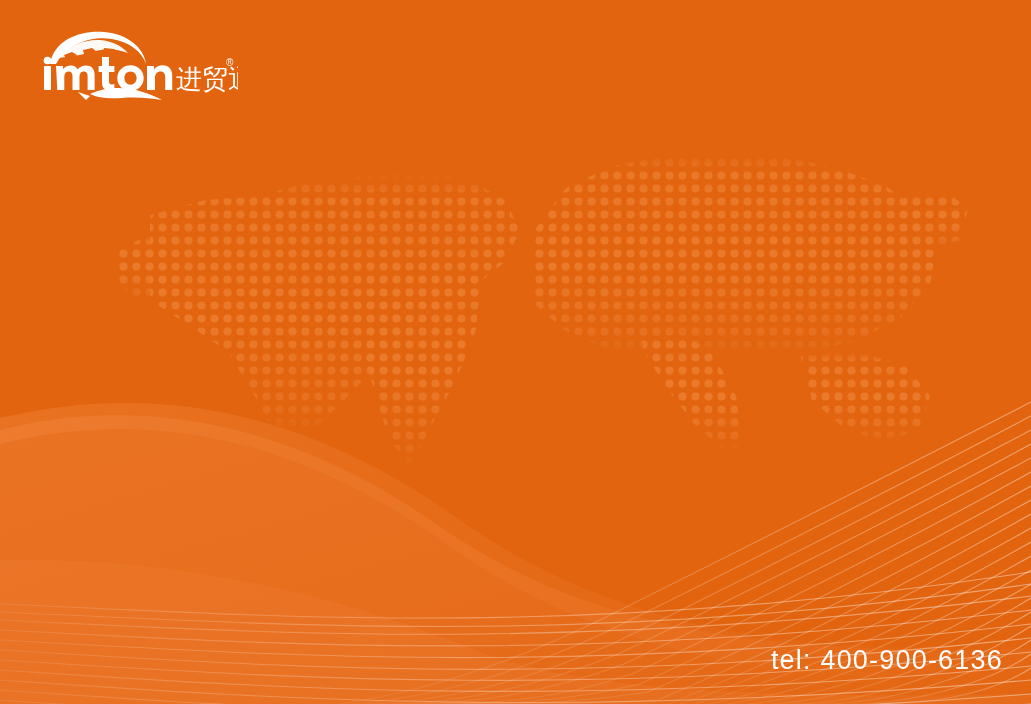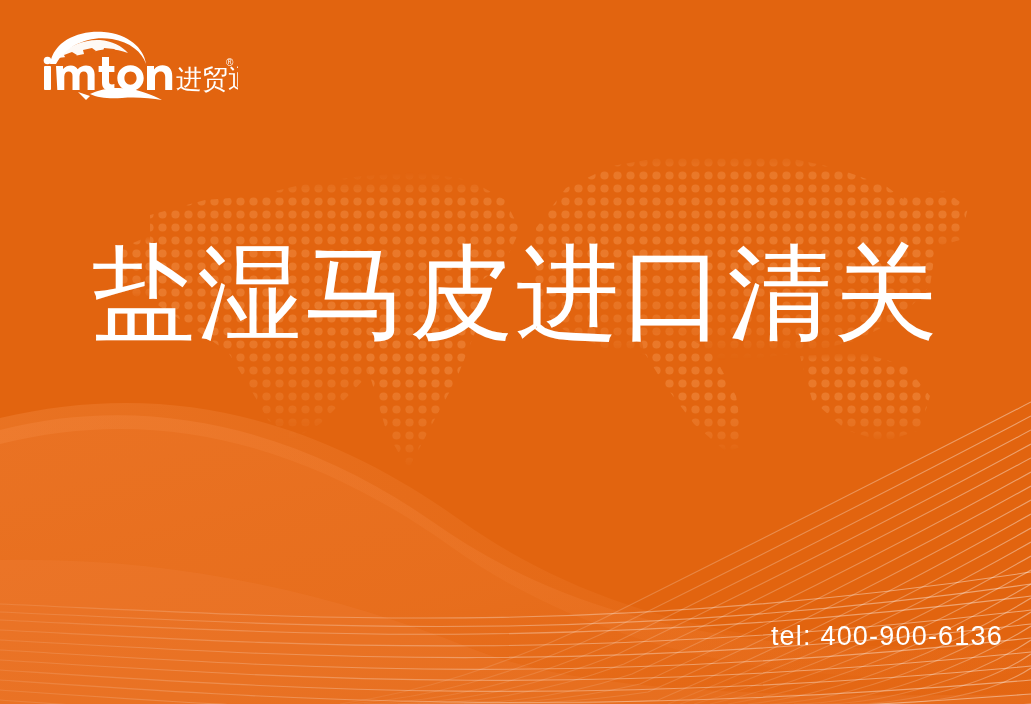--- a/index.html
+++ b/index.html
@@ -35,21 +35,21 @@
     font-weight:400;
     letter-spacing:2px;
     white-space:nowrap;
     text-shadow:0 0 1px rgba(255,255,255,.15);
   }
   #headline .ln{display:block;}
 
   
   #phone{
     position:absolute;
-    right:28px;bottom:52px;
+    right:28px;bottom:28px;
     color:#ffffff;
     font-size:27px;
     letter-spacing:1.2px;
     white-space:nowrap;
   }
 </style>
 </head>
 <body>
 
 <div id="stage" style="background: rgb(226, 100, 15);">
@@ -196,18 +196,17 @@
 
       <g fill="#ffffff">
         <path d="M52 68 C 64 62 82 60 98 64 C 110 67 118 71 124 74
                  C 112 72 98 71 84 72 C 72 73 60 72 52 68 Z"></path>
         <path d="M40 66 L52 70 L48 74 Z"></path>
       </g>
     </svg>
   </div>
 
   <div id="headline">
-    <span class="ln">盐湿马皮进口清关</span>
   </div>
 
   <div id="phone">tel: 400-900-6136</div>
 
 </div>
 
 </body></html>

